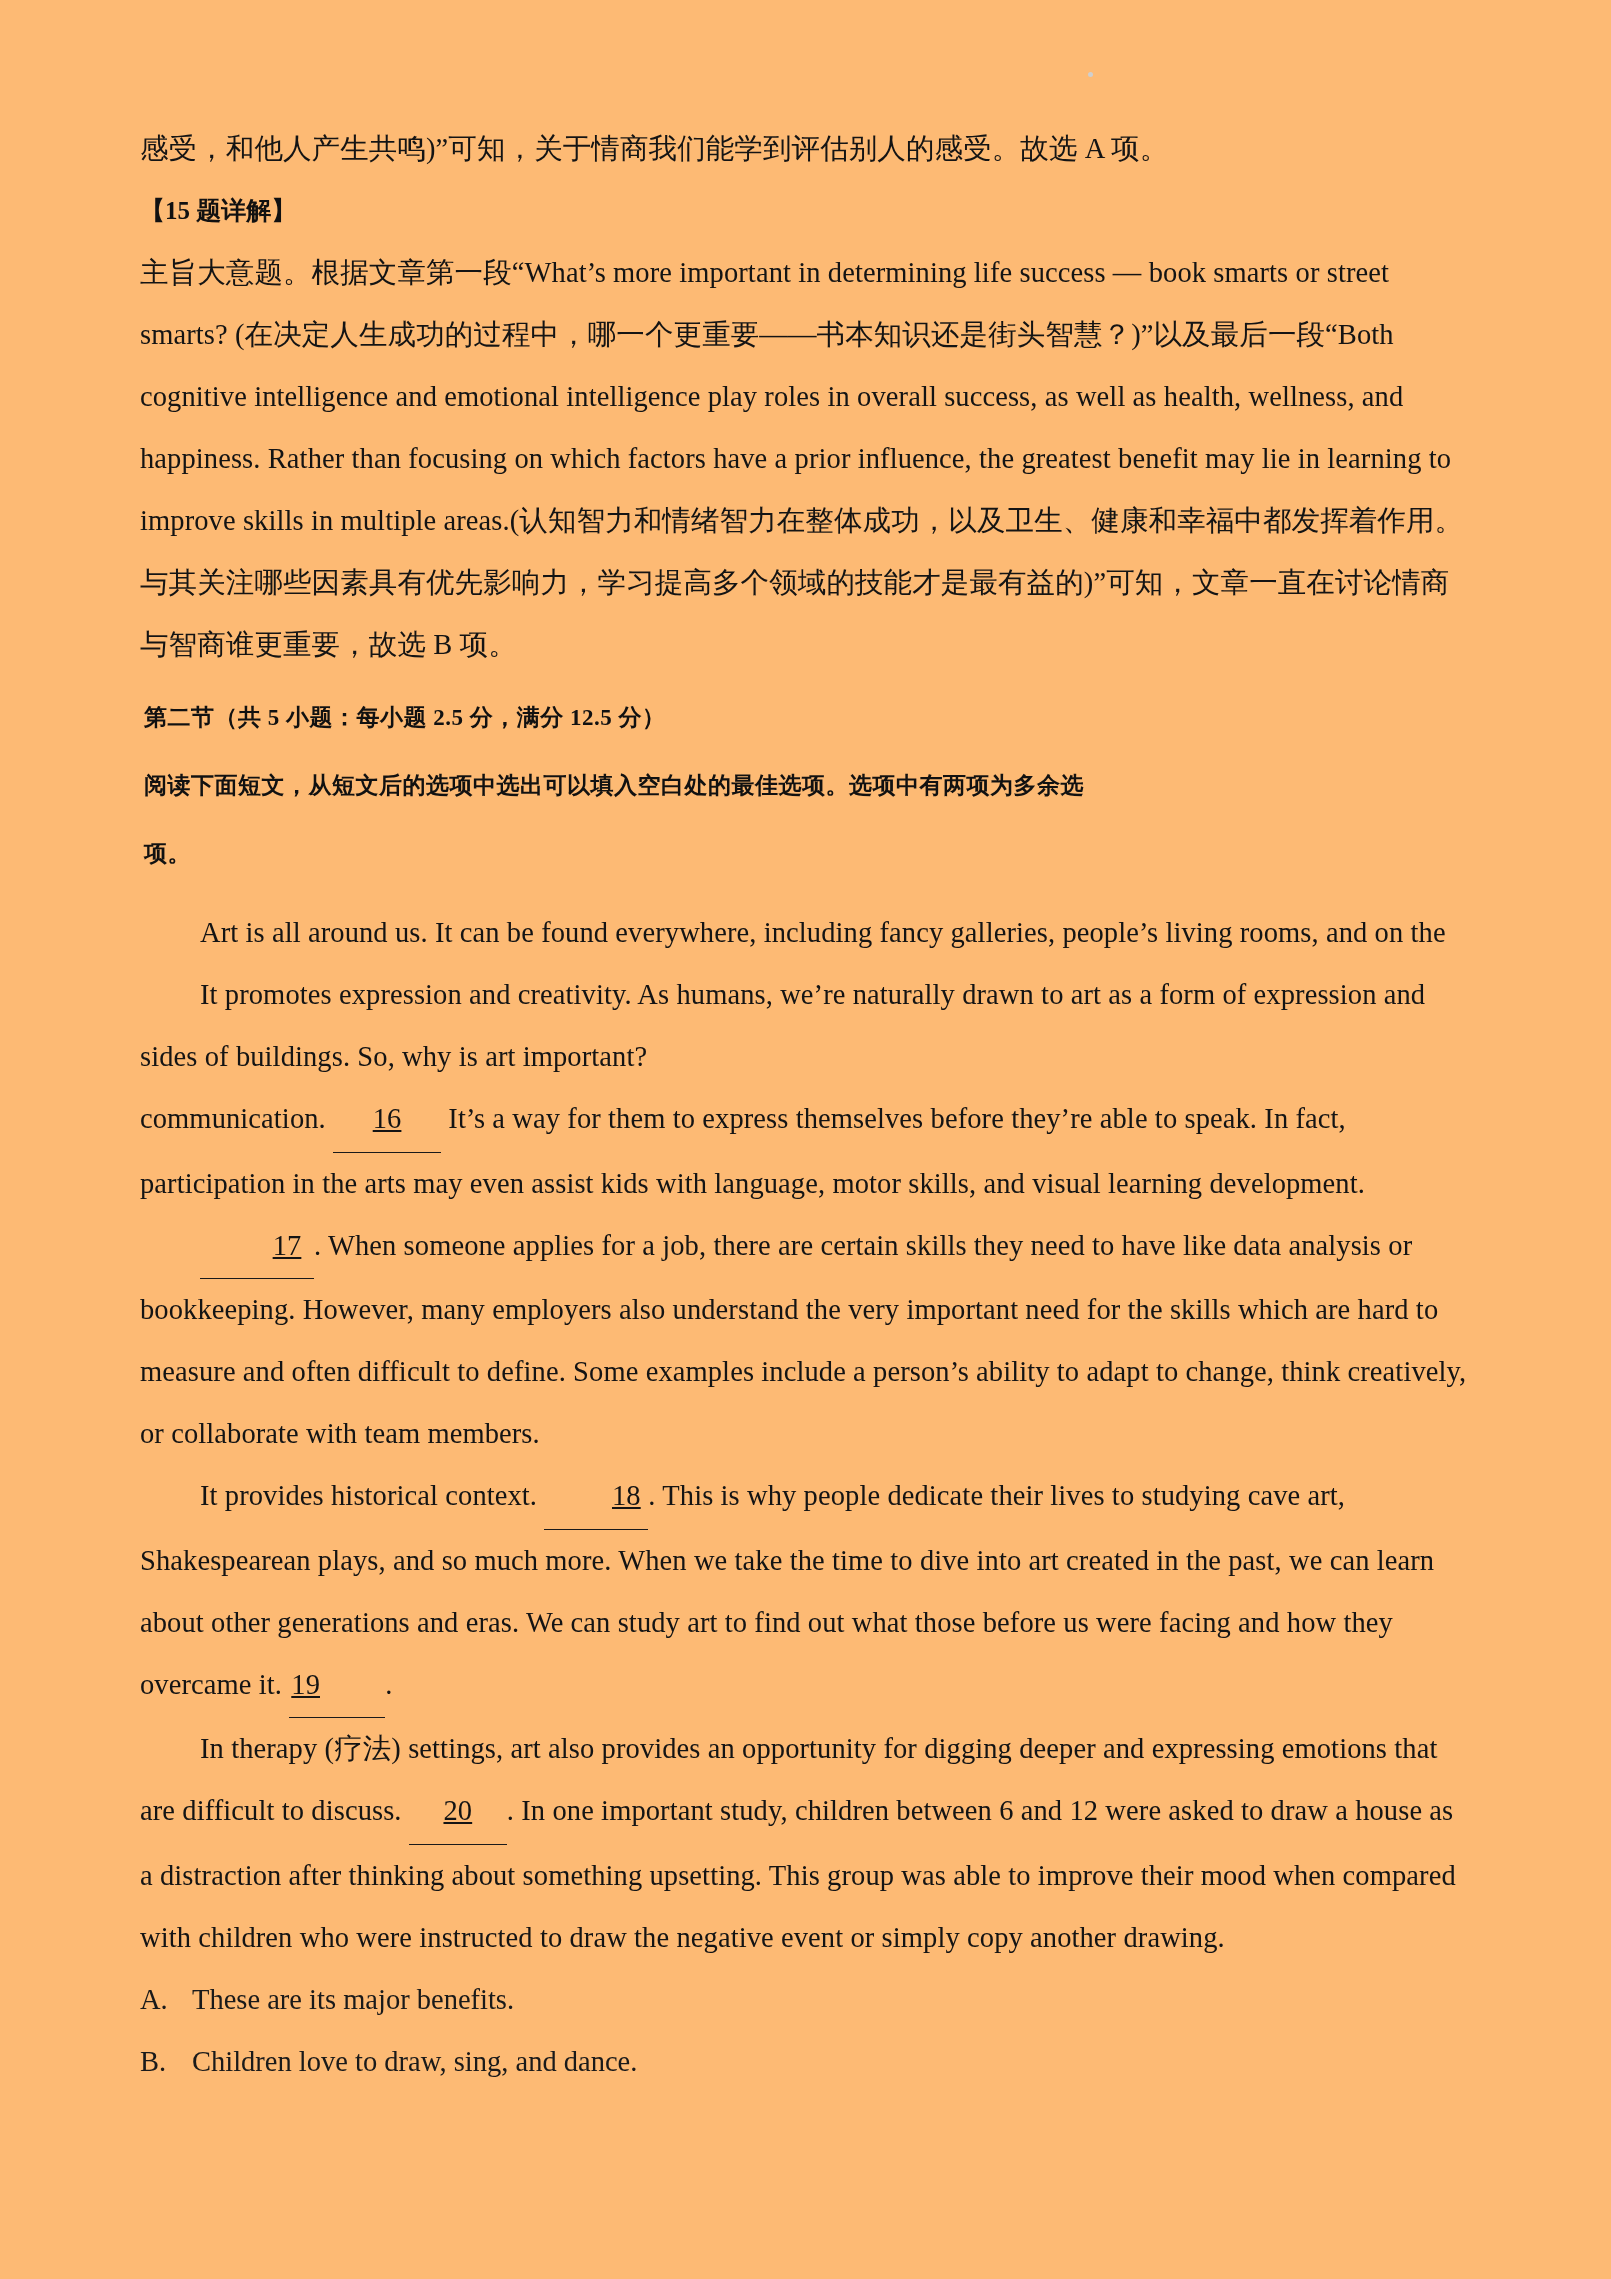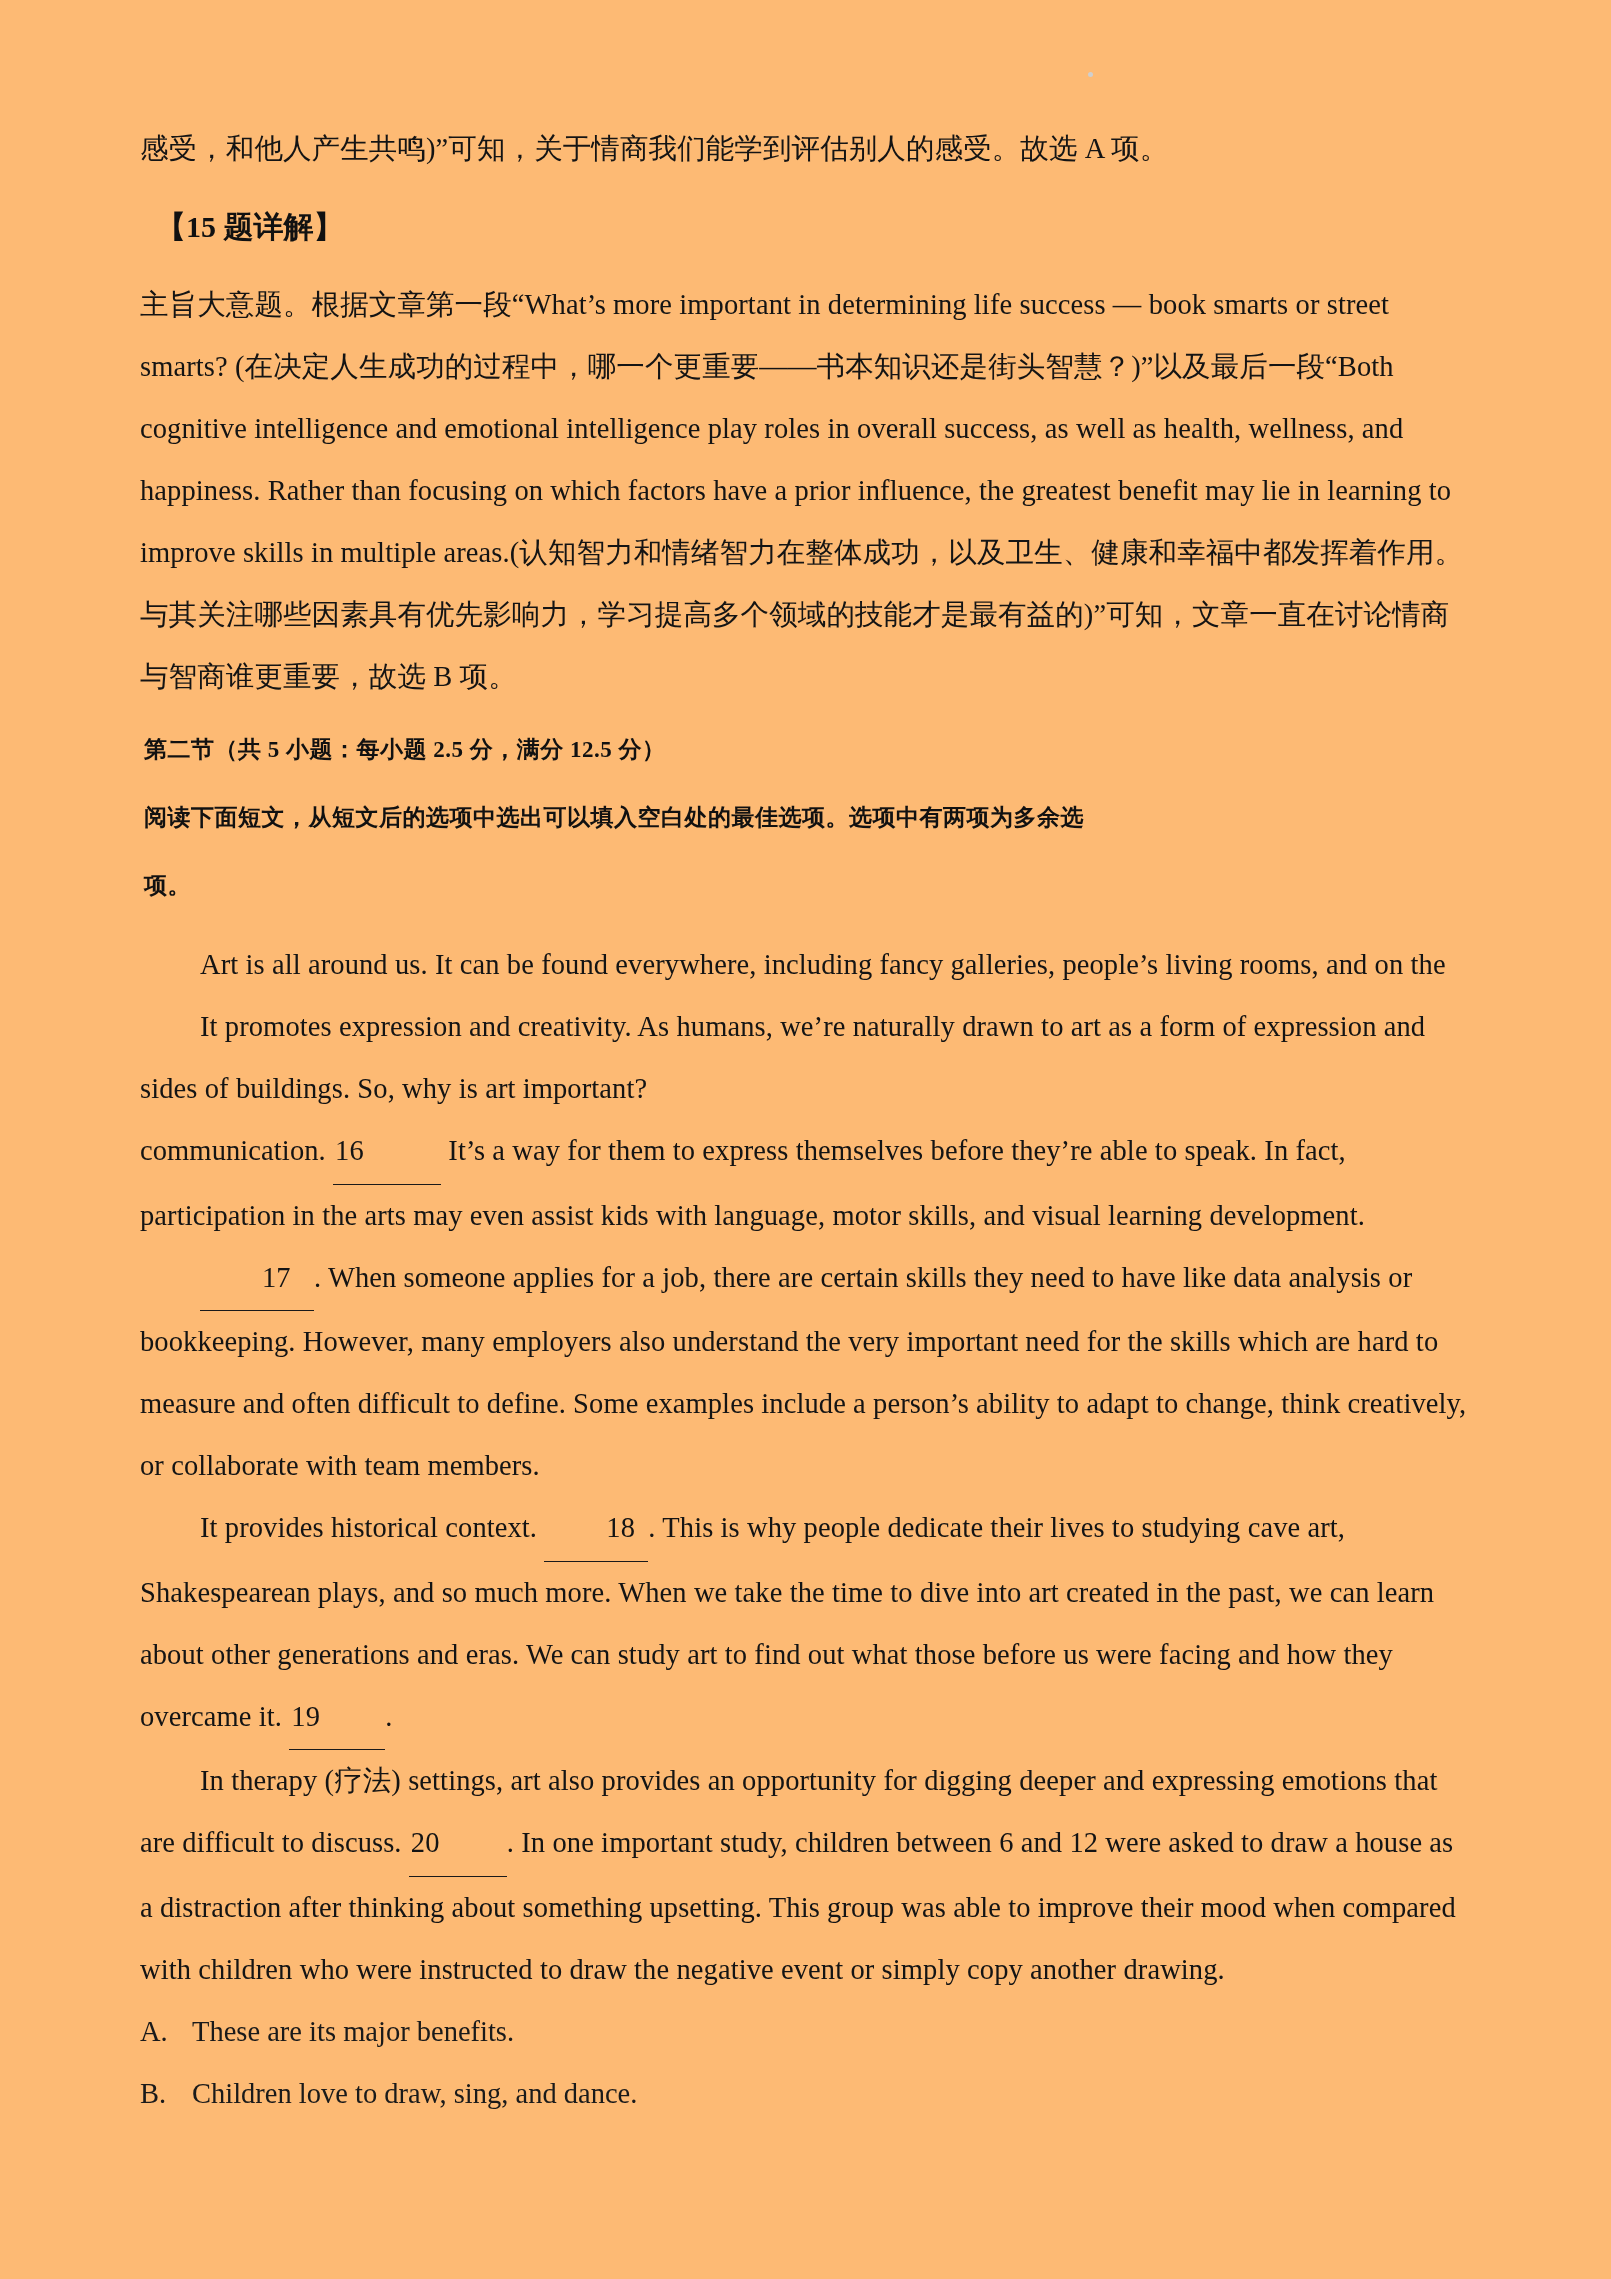--- a/index.html
+++ b/index.html
@@ -49,38 +49,40 @@
   
   .heading-cn {
     font-size: 23px;
     line-height: 64px;
     font-weight: bold;
     margin: 4px;
     color: #111111;
     letter-spacing: 0.5px;
   }
   .bracket-head {
-    font-size: 30px;
+    font-size: 25px;
     line-height: 62px;
     font-weight: bold;
-    margin: 16px;
+    margin: 0;
     color: #111111;
   }
 
   .block-gap-sm { height: 6px; }
   .block-gap-md { height: 12px; }
 
   
   .blank {
     display: inline-block;
     border-bottom: 1.6px solid #1a1a1a;
+    text-align: center;
     line-height: 1.0;
     padding: 0 2px 18px 2px;
     font-size: 28.5px;
     vertical-align: baseline;
+    text-decoration: underline;
   }
   .blank-w1 { width: 104px; }
   .blank-w2 { width: 110px; }
   .blank-w3 { width: 100px; }
   .blank-w4 { width: 92px; }
   .blank-w5 { width: 94px; }
 
   
   .option {
     font-size: 28.5px;

